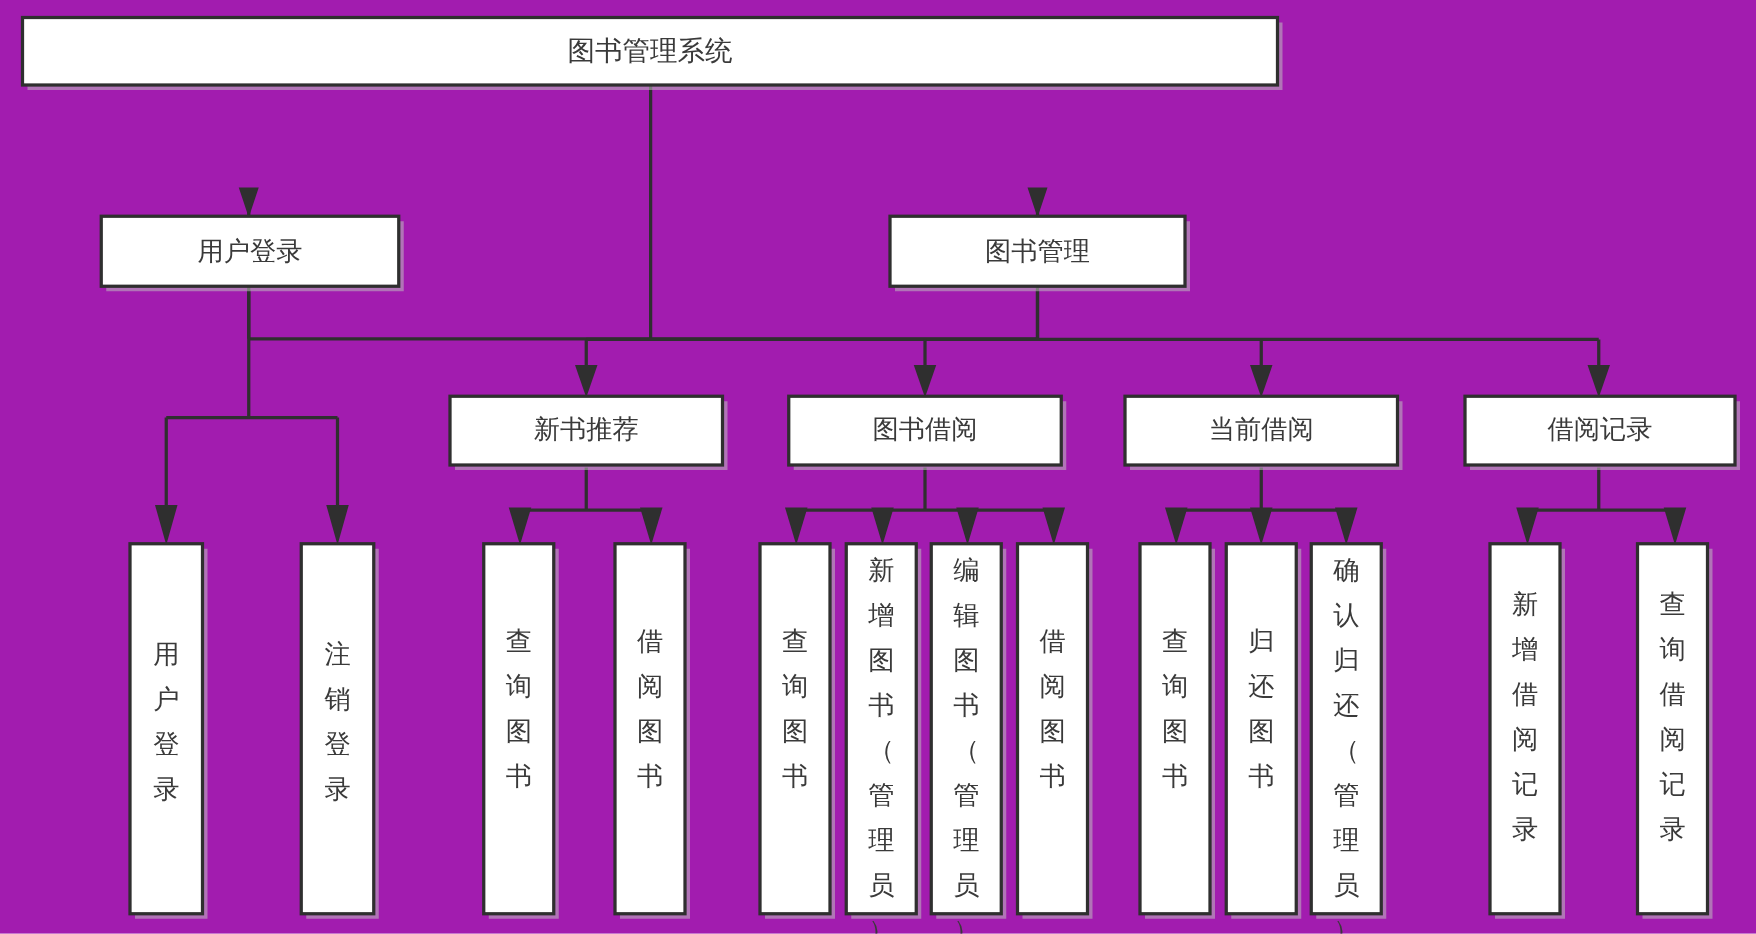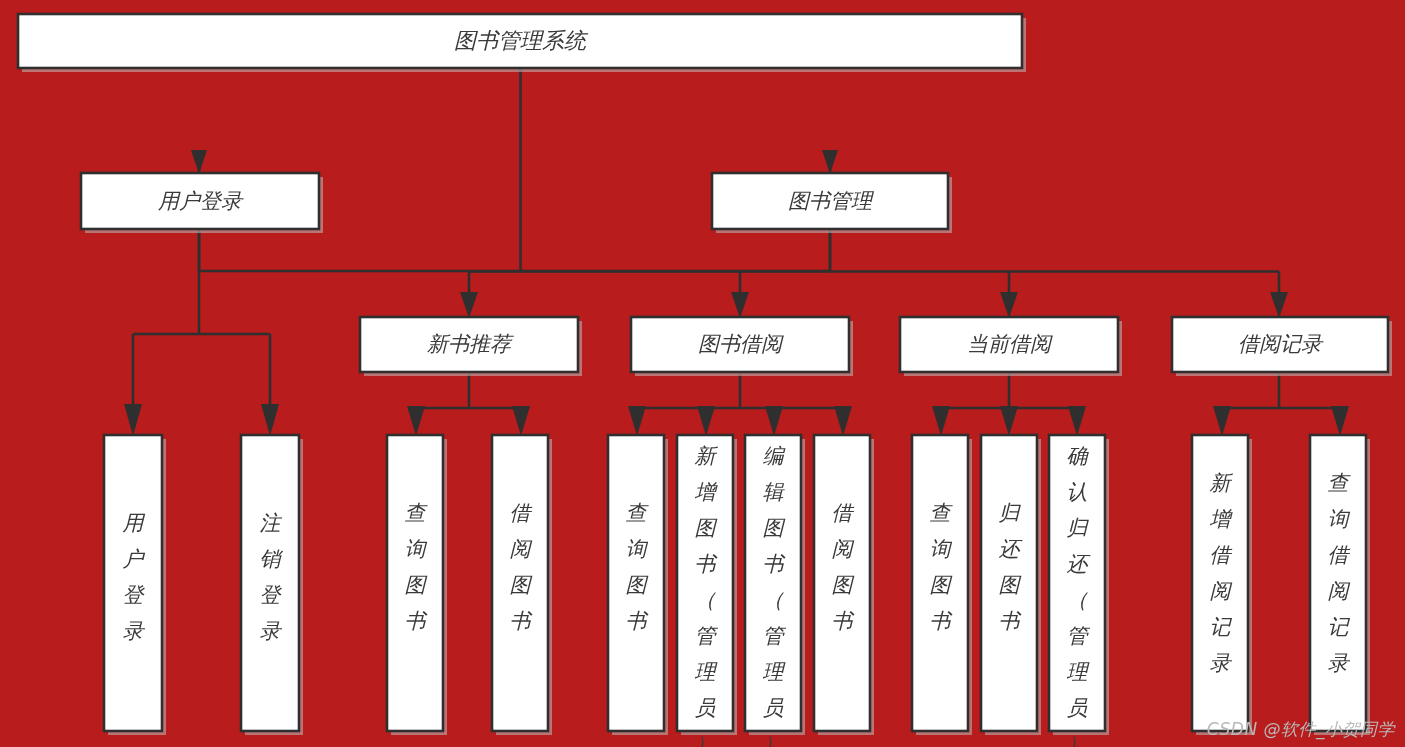--- a/index.html
+++ b/index.html
@@ -11,22 +11,21 @@
   body {
     width: 1405px;
     height: 747px;
     font-family: "DejaVu Sans", "Liberation Sans", sans-serif;
     overflow: hidden;
   }
   #diagram-root {
     position: relative;
     width: 1405px;
     height: 747px;
-    background: #b91c1c;
-    font-style: italic;
+    background: #a21caf;
   }
   svg#flowchart {
     display: block;
     width: 1405px;
     height: 747px;
   }
   .node-rect {
     fill: #ffffff;
     stroke: #2f2f2f;
     stroke-width: 2.6;
@@ -251,14 +250,13 @@
     </g>
 
     <g>
       <rect class="node-shadow" x="1314" y="439" width="56" height="296"></rect>
       <rect class="node-rect" x="1310" y="435" width="56" height="296"></rect>
       <text class="node-label-v" x="1338" y="490"><tspan x="1338" dy="0">查</tspan><tspan x="1338" dy="36">询</tspan><tspan x="1338" dy="36">借</tspan><tspan x="1338" dy="36">阅</tspan><tspan x="1338" dy="36">记</tspan><tspan x="1338" dy="36">录</tspan></text>
     </g>
 
   </svg>
 
-  <div class="watermark">CSDN @软件_小贺同学</div>
 </div>
 
 </body></html>

